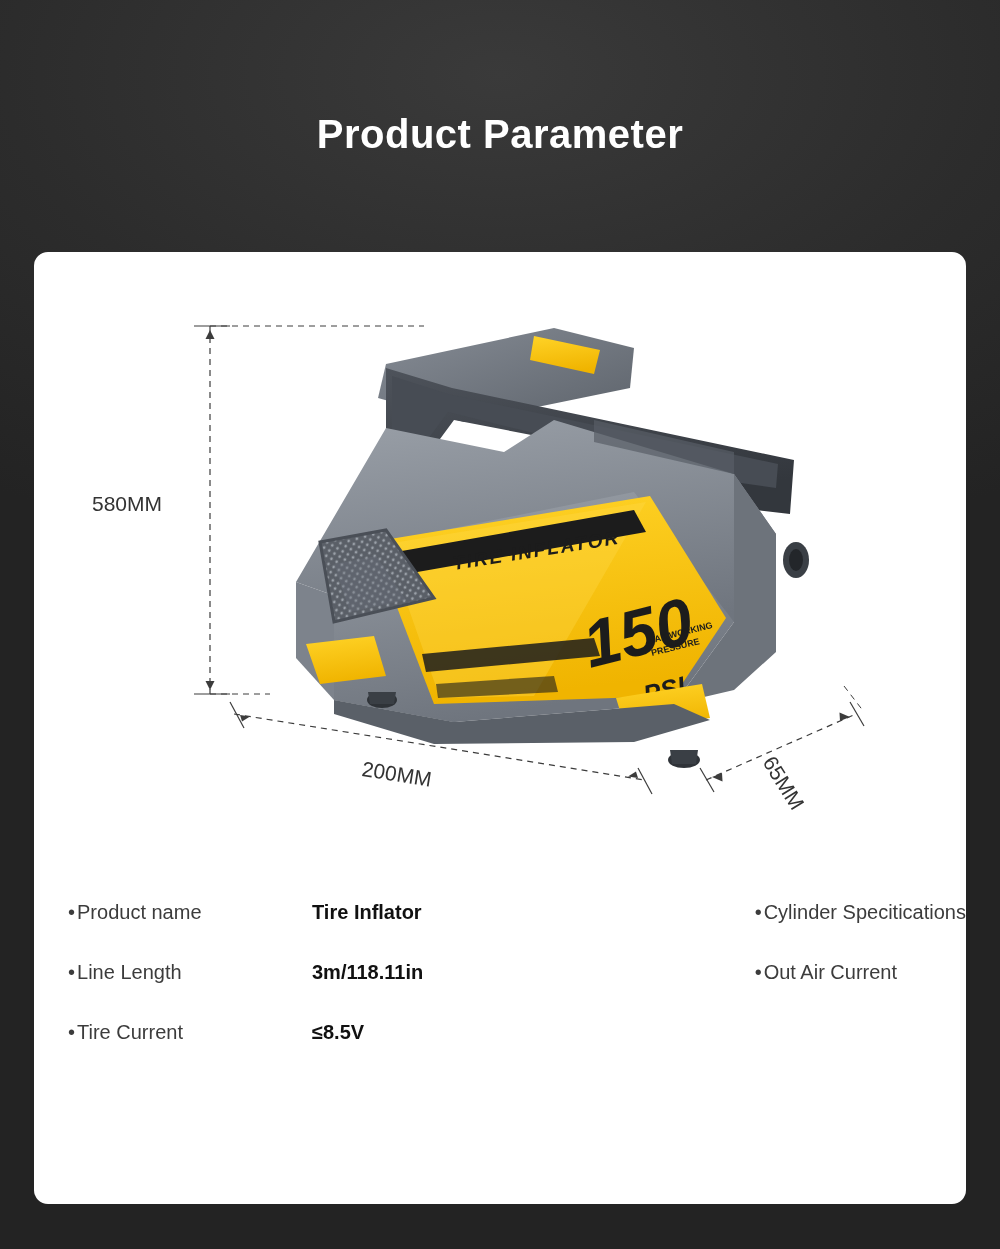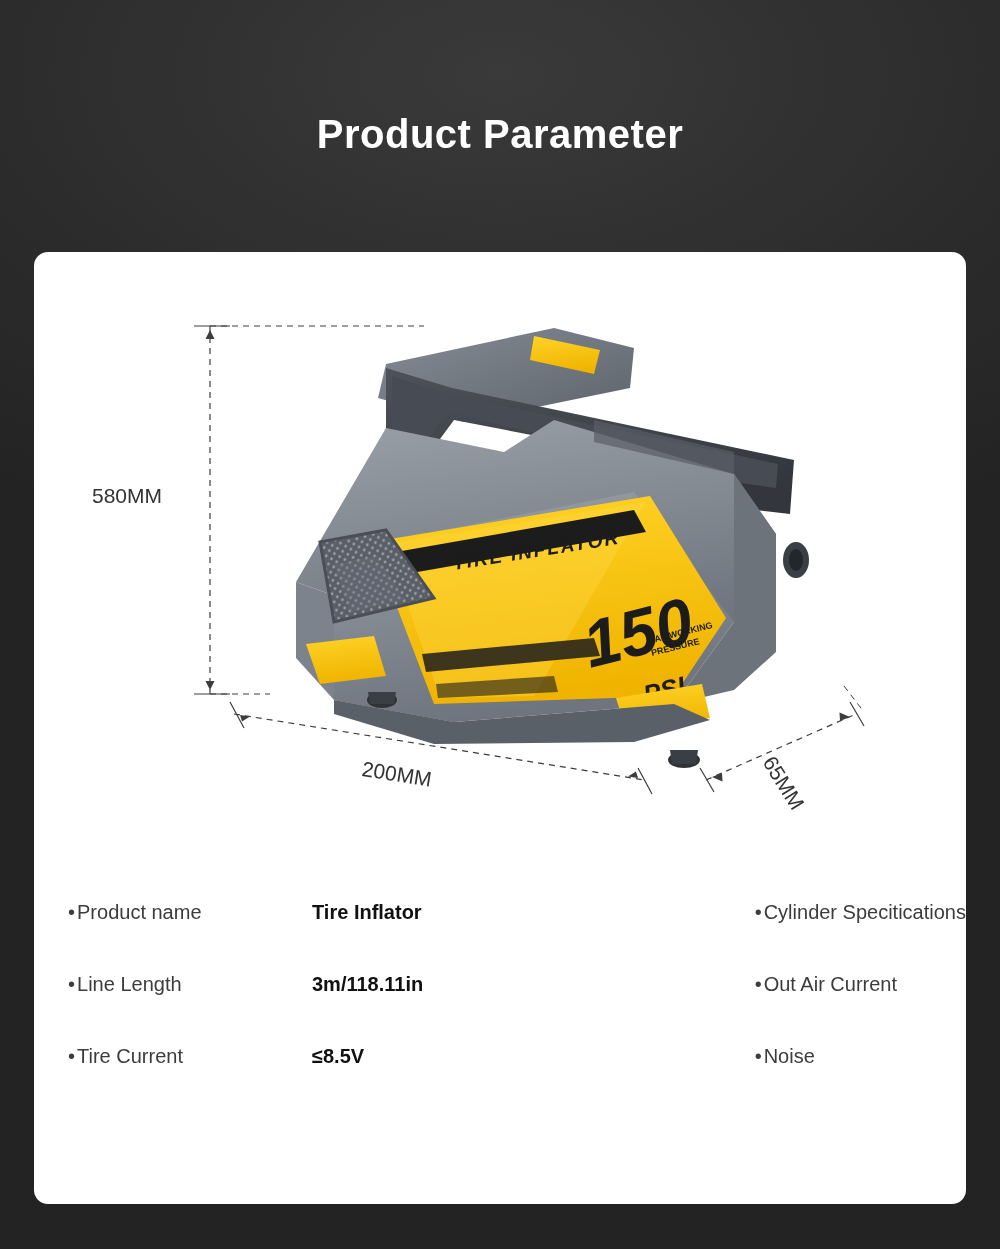--- a/index.html
+++ b/index.html
@@ -56,21 +56,21 @@
     top: 0;
   }
   .dim-label {
     position: absolute;
     color: #333333;
     font-size: 21px;
     white-space: nowrap;
   }
   .dim-height {
     left: 58px;
-    top: 232px;
+    top: 240px;
   }
   .dim-width {
     left: 330px;
     top: 505px;
     transform: rotate(9deg);
     transform-origin: left top;
   }
   .dim-depth {
     left: 744px;
     top: 500px;
@@ -79,21 +79,21 @@
   }
 
   
   .specs {
     position: absolute;
     left: 0;
     top: 630px;
     width: 932px;
     display: grid;
     grid-template-columns: 1fr 1fr;
-    row-gap: 12px;
+    row-gap: 0;
   }
   .spec-row {
     display: flex;
     align-items: center;
     height: 60px;
   }
   .spec-row.col-left { padding-left: 34px; }
   .spec-row.col-right { padding-left: 486px; }
   .spec-key {
     color: #3c3c3c;
@@ -248,20 +248,16 @@
       <div class="spec-row col-right">
         <span class="spec-key"><span class="bullet">•</span><span>Out Air Current</span></span>
 
       </div>
 
 
       <div class="spec-row col-left">
         <span class="spec-key"><span class="bullet">•</span><span>Tire Current</span></span>
         <span class="spec-val">≤8.5V</span>
       </div>
-      <div class="spec-row col-right">
-        <span class="spec-key"><span class="bullet">•</span><span>Noise</span></span>
-
-      </div>
 
     </div>
   </div>
 </div>
 
 </body></html>

